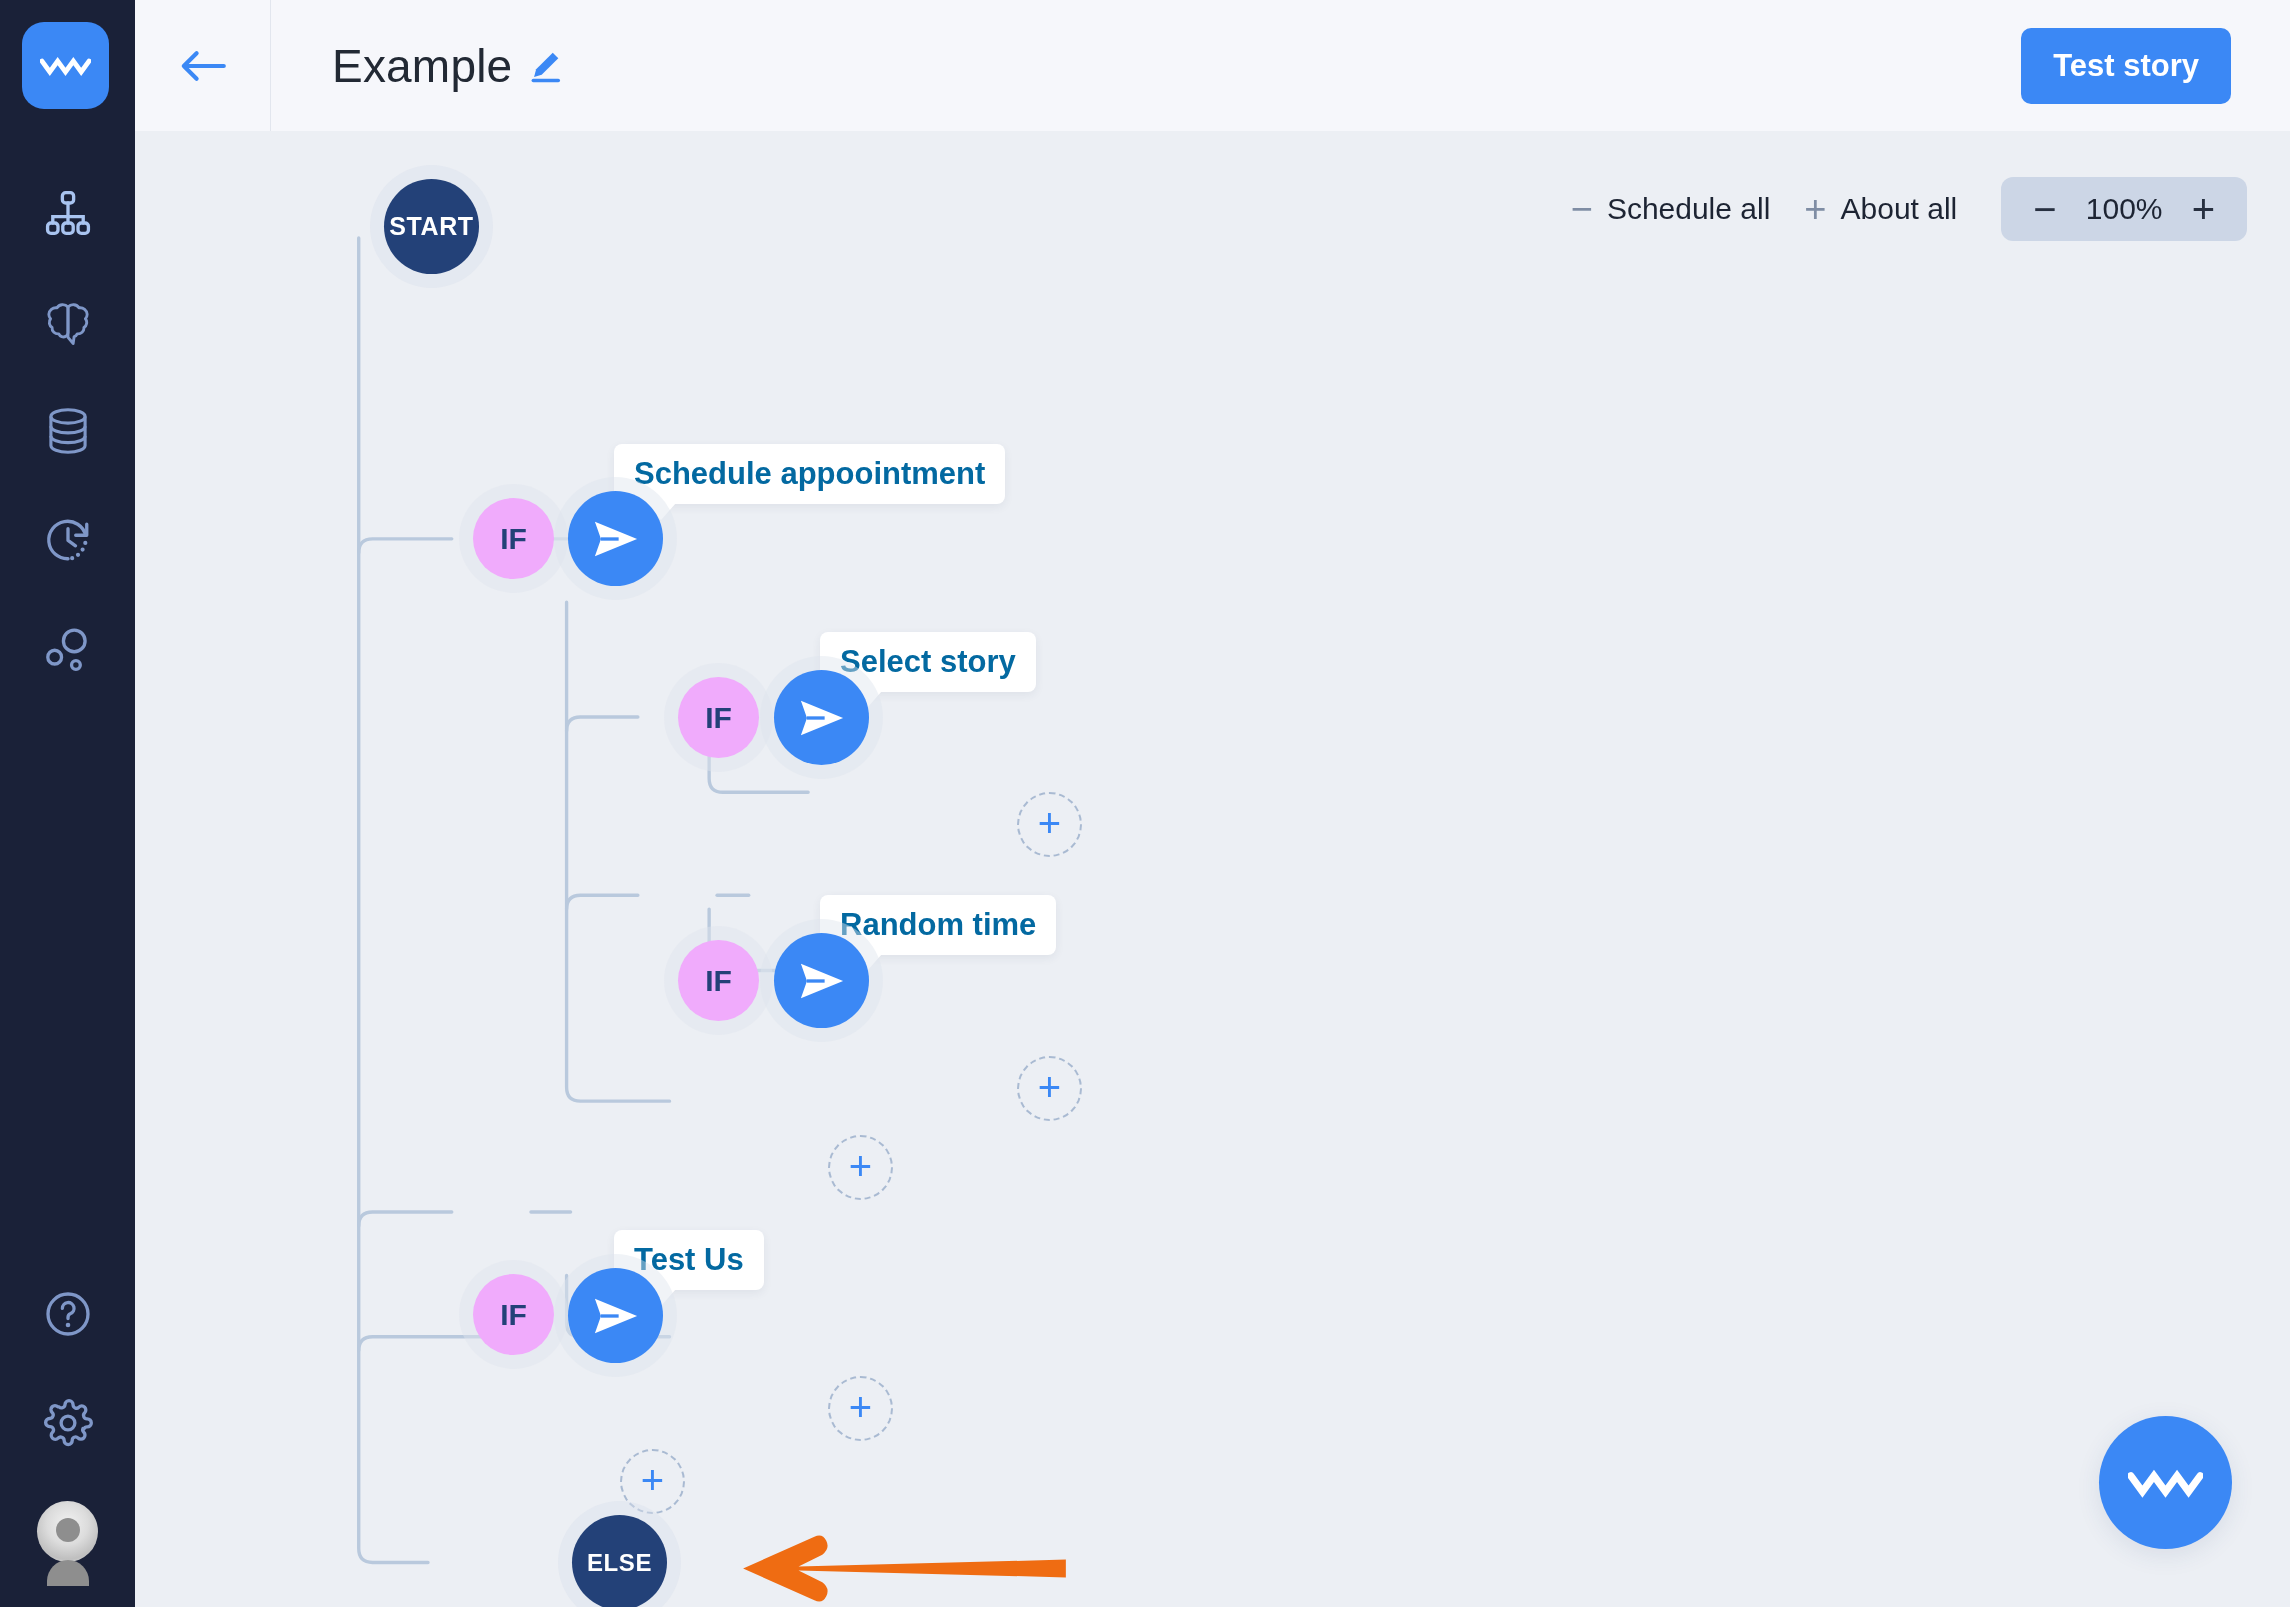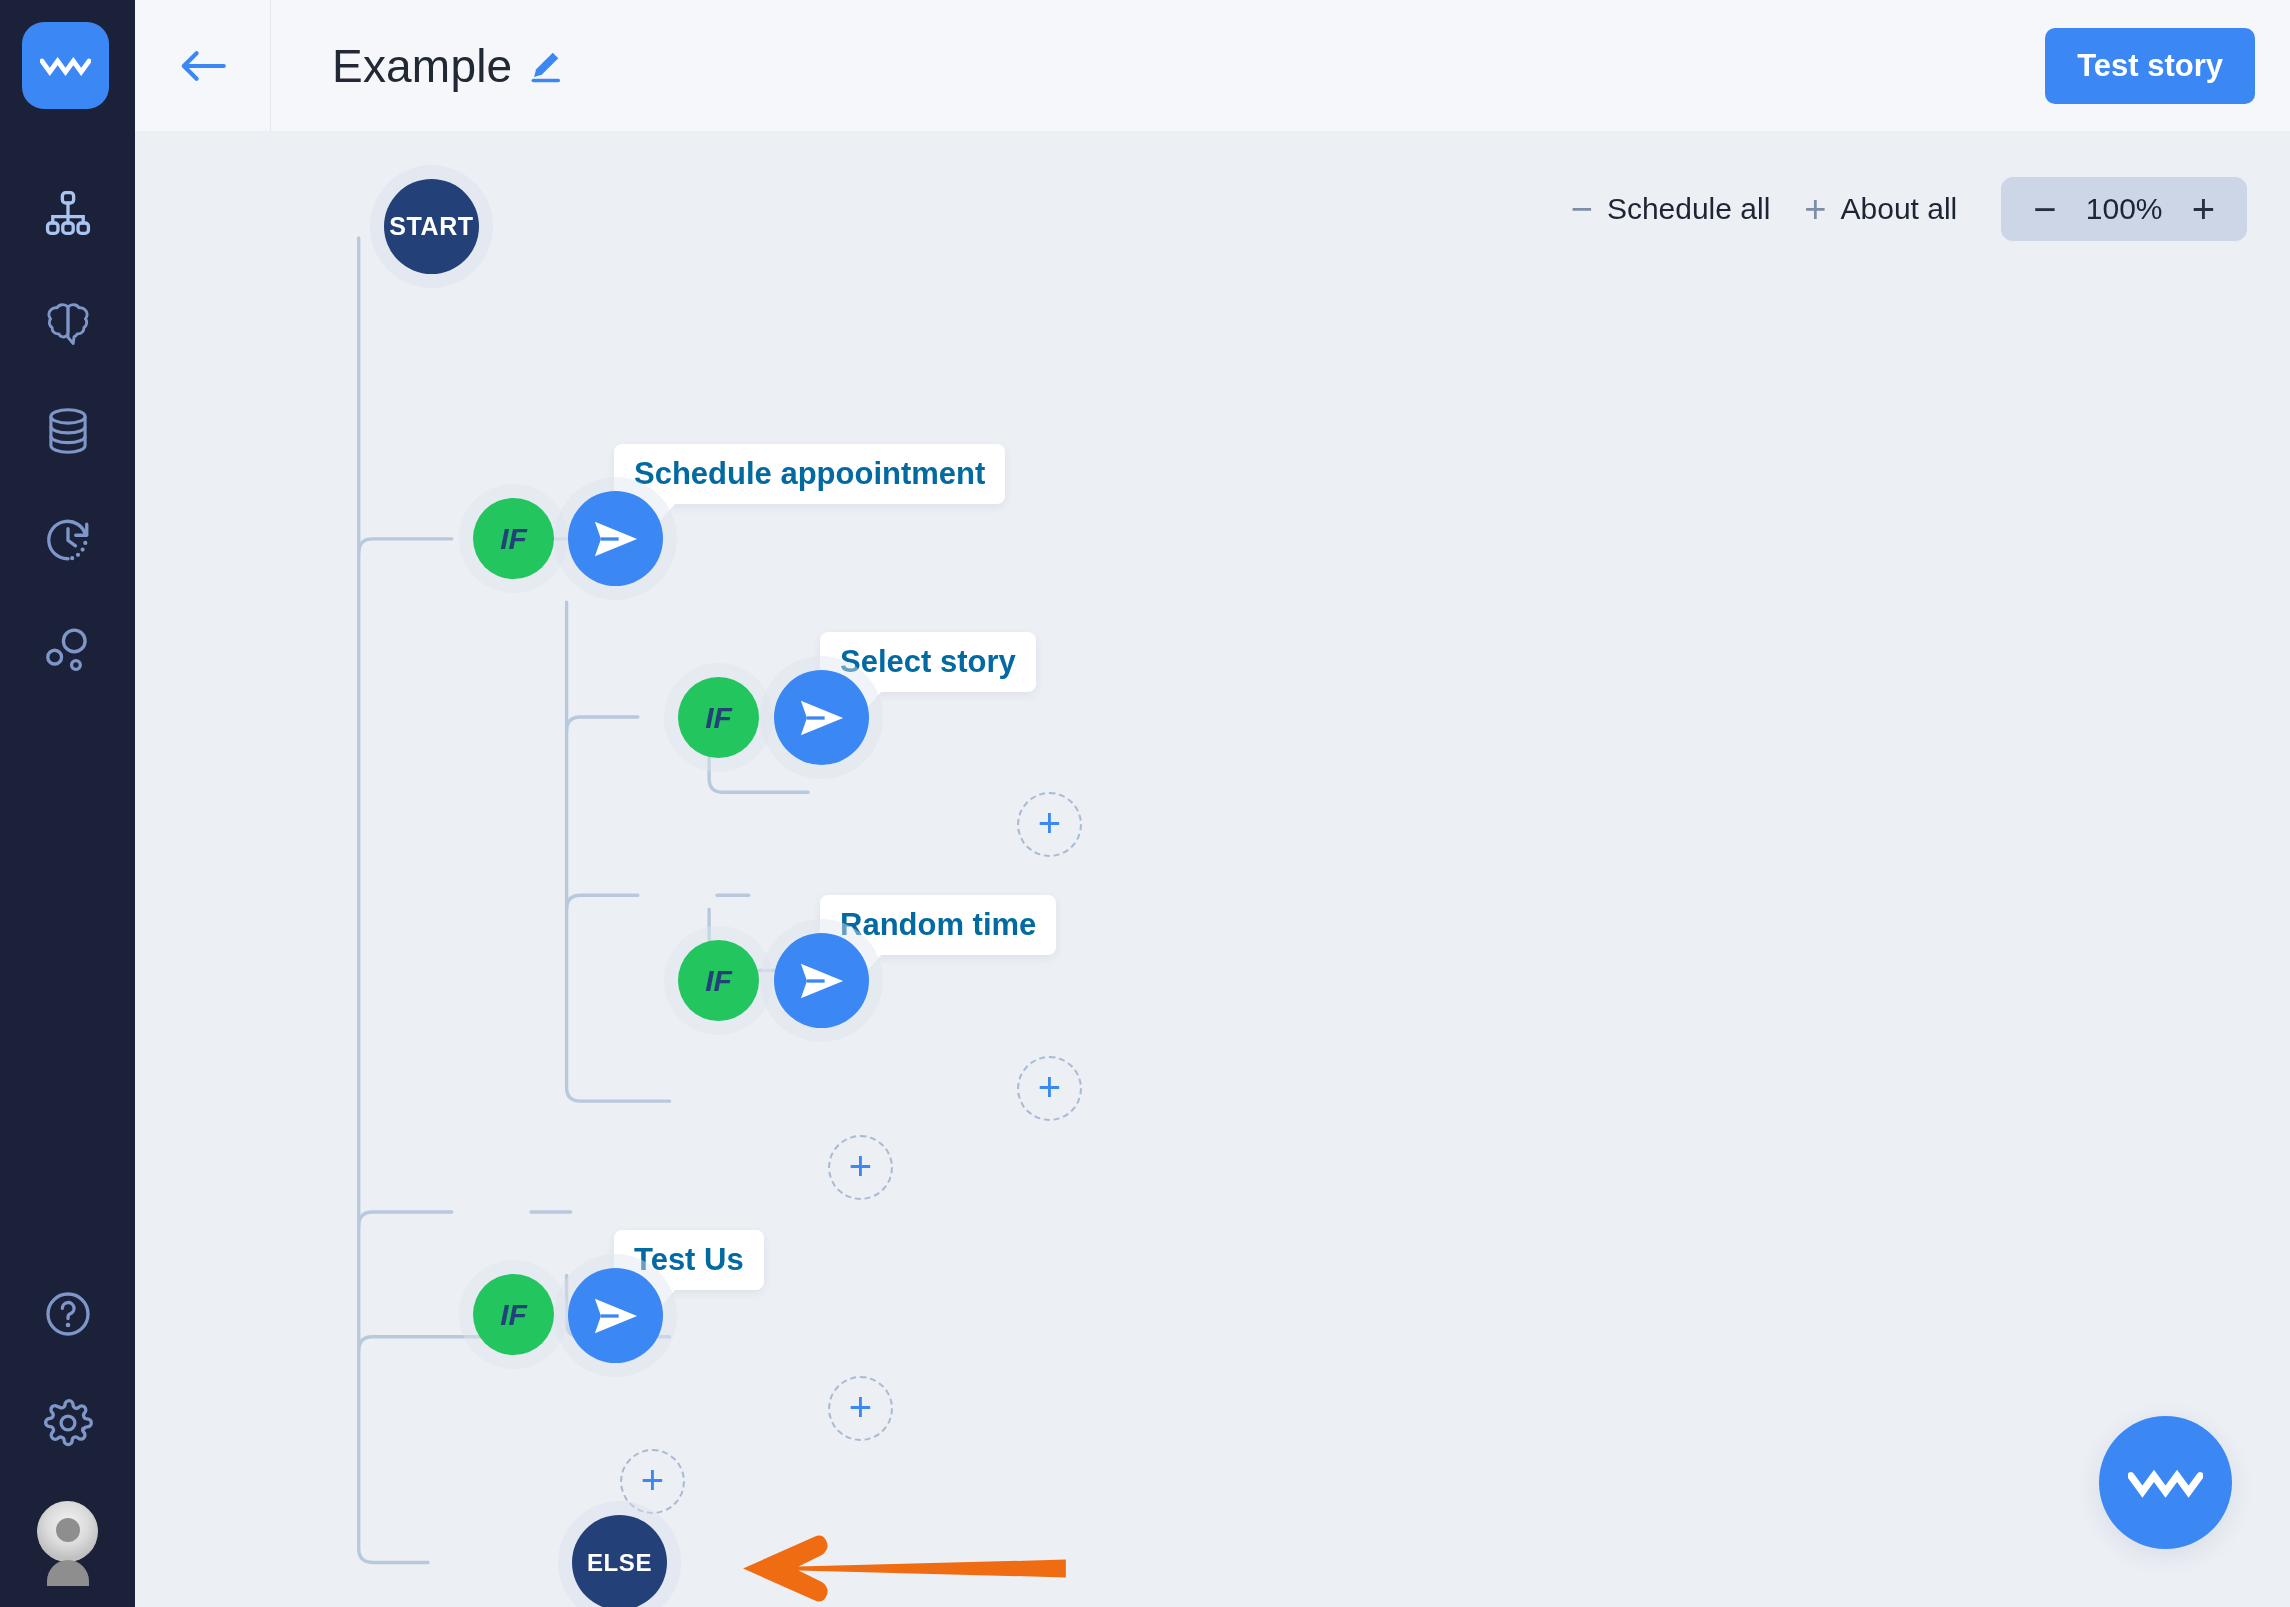--- a/index.html
+++ b/index.html
@@ -53,21 +53,21 @@
   .back-btn {
     width: 135px; height: 131px;
     display: flex; align-items: center; justify-content: center;
     flex: 0 0 135px;
   }
   .topbar-divider { width: 1px; height: 131px; background: #e2e6ee; flex: 0 0 1px; }
   .title-wrap { display: flex; align-items: center; gap: 14px; padding-left: 61px; }
   .page-title { font-size: 46px; color: #222934; font-weight: 400; letter-spacing: 0.2px; }
   .topbar-spacer { flex: 1; }
   .test-btn {
-    margin-right: 36px;
+    margin-right: 60px;
     background: #3b88f5; color: #fff;
     font-size: 31px; font-weight: 600;
     padding: 20px 32px; border-radius: 10px;
     border: none; cursor: pointer;
     white-space: nowrap;
   }
 
   
   .canvas {
     position: absolute; top: 131px; left: 0; right: 0; bottom: 0;
@@ -106,25 +106,24 @@
     background: #234178; color: #fff;
     border-radius: 50%;
     font-weight: 700; letter-spacing: 0.6px;
     box-shadow: 0 0 0 14px rgba(218,225,236,.42);
     cursor: pointer;
   }
   .node-start { width: 95px; height: 95px; font-size: 25px; }
   .node-else  { width: 95px; height: 95px; font-size: 24px; }
   .node-if {
     width: 81px; height: 81px; border-radius: 50%;
-    background: #22c55e; color: #234178;
+    background: #f0abfc; color: #234178;
     font-size: 30px; font-weight: 700;
     box-shadow: 0 0 0 14px rgba(223,229,238,.45);
     cursor: pointer;
-    font-style: italic;
   }
   .node-send {
     width: 95px; height: 95px; border-radius: 50%;
     background: #3b88f5;
     box-shadow: 0 0 0 14px rgba(221,228,238,.45);
     cursor: pointer;
   }
   .node-add {
     width: 65px; height: 65px; border-radius: 50%;
     border: 2px dashed #a9bad2; background: transparent;

